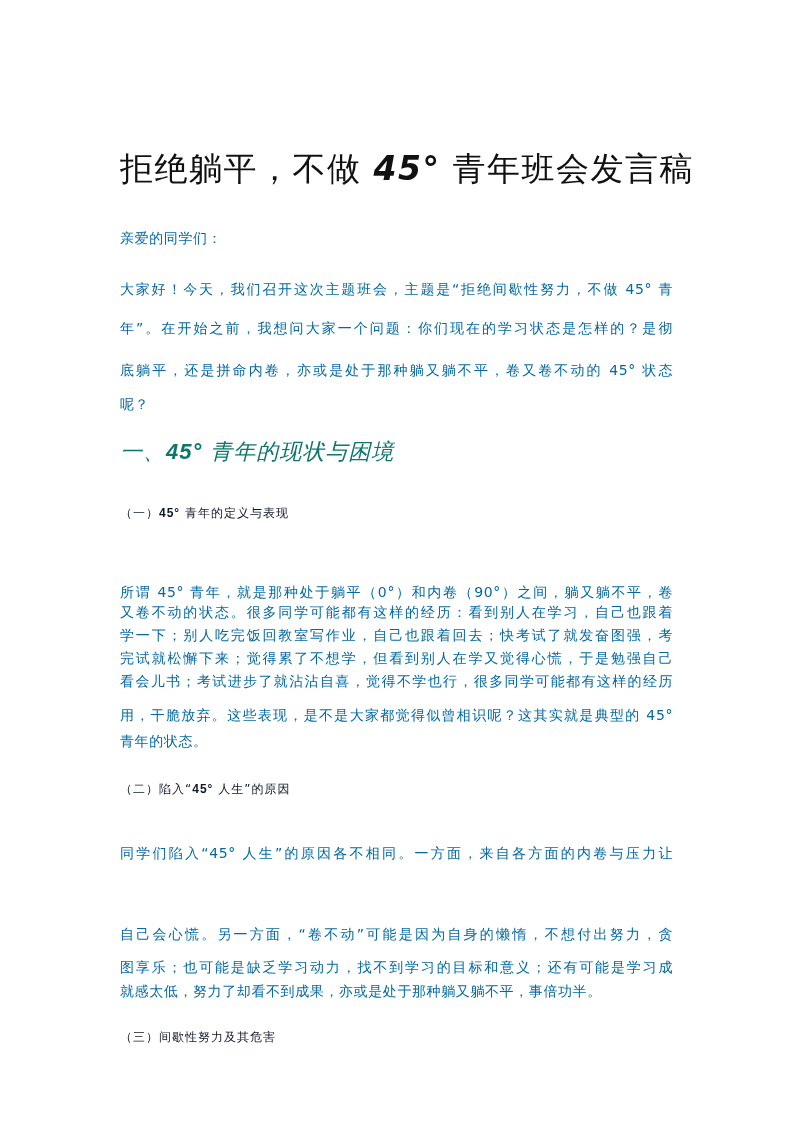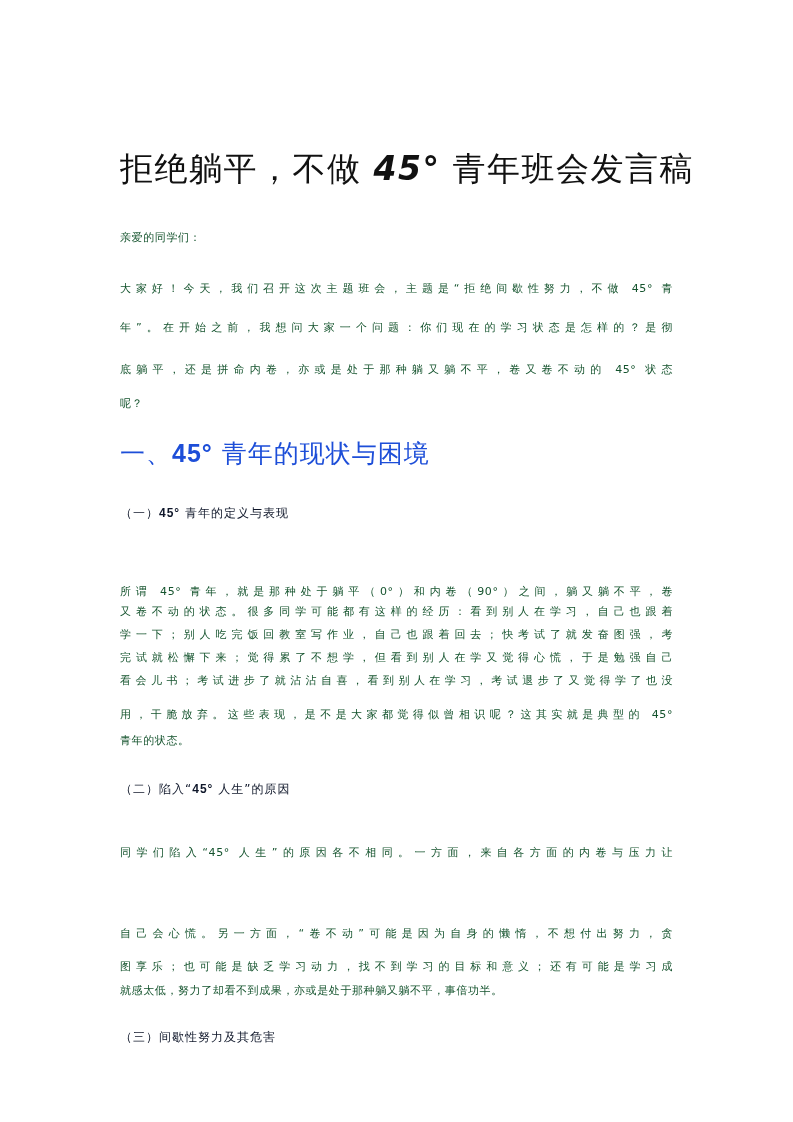--- a/index.html
+++ b/index.html
@@ -1,26 +1,26 @@
 <!DOCTYPE html>
 <html><head>
 <meta charset="utf-8">
 <style>
   html, body { margin: 0; padding: 0; background: #ffffff; }
   body { width: 793px; height: 1122px; position: relative; overflow: hidden;
          font-family: "DejaVu Sans", "Liberation Sans", sans-serif; color: #222; }
   .page { position: absolute; left: 0; top: 0; width: 793px; height: 1122px; background: #fff; margin-top: 44px; }
-  .line { position: absolute; left: 120px; white-space: nowrap; font-size: 11px; color: #14532d;
+  .line { position: absolute; left: 120px; white-space: nowrap; font-size: 14px; color: #0369a1;
           letter-spacing: 0.6px; }
   .justify { width: 553px; text-align-last: justify; text-align: justify; }
   .title { position: absolute; left: 120px; top: 103px; font-size: 33px; color: #111;
            letter-spacing: 1.5px; white-space: nowrap; font-family: "DejaVu Sans", sans-serif; }
   .title b { font-weight: bold; font-style: italic; font-family: "DejaVu Sans", sans-serif; }
-  .h1 { position: absolute; left: 120px; top: 393px; font-size: 25px; color: #1d4ed8;
-        letter-spacing: 1px; white-space: nowrap; }
+  .h1 { position: absolute; left: 120px; top: 393px; font-size: 22px; color: #0f766e;
+        letter-spacing: 1px; white-space: nowrap; font-style: italic; }
   .h2 { position: absolute; left: 120px; font-size: 12px; color: #0f172a; letter-spacing: 1px;
         white-space: nowrap; }
   b.num { font-family: "Liberation Sans", sans-serif; font-weight: bold; }
 </style>
 </head>
 <body>
 
 <div class="page">
 
   <div class="title">
@@ -39,21 +39,21 @@
   </div>
 
   <div class="h2" style="top:461px;">
     <span>（一）</span><b class="num">45°</b><span> 青年的定义与表现</span>
   </div>
 
   <div class="line justify" style="top:540px;">所谓 45° 青年，就是那种处于躺平（0°）和内卷（90°）之间，躺又躺不平，卷</div>
   <div class="line justify" style="top:560px;">又卷不动的状态。很多同学可能都有这样的经历：看到别人在学习，自己也跟着</div>
   <div class="line justify" style="top:583px;">学一下；别人吃完饭回教室写作业，自己也跟着回去；快考试了就发奋图强，考</div>
   <div class="line justify" style="top:606px;">完试就松懈下来；觉得累了不想学，但看到别人在学又觉得心慌，于是勉强自己</div>
-  <div class="line justify" style="top:629px;">看会儿书；考试进步了就沾沾自喜，看到别人在学习，考试退步了又觉得学了也没</div>
+  <div class="line justify" style="top:629px;">看会儿书；考试进步了就沾沾自喜，觉得不学也行，很多同学可能都有这样的经历</div>
   <div class="line justify" style="top:663px;">用，干脆放弃。这些表现，是不是大家都觉得似曾相识呢？这其实就是典型的 45°</div>
   <div class="line" style="top:689px;">青年的状态。</div>
 
   <div class="h2" style="top:737px;">
     <span>（二）陷入“</span><b class="num">45°</b><span> 人生”的原因</span>
   </div>
 
   <div class="line justify" style="top:801px;">同学们陷入“45° 人生”的原因各不相同。一方面，来自各方面的内卷与压力让</div>
   <div class="line justify" style="top:882px;">自己会心慌。另一方面，“卷不动”可能是因为自身的懒惰，不想付出努力，贪</div>
   <div class="line justify" style="top:915px;">图享乐；也可能是缺乏学习动力，找不到学习的目标和意义；还有可能是学习成</div>

